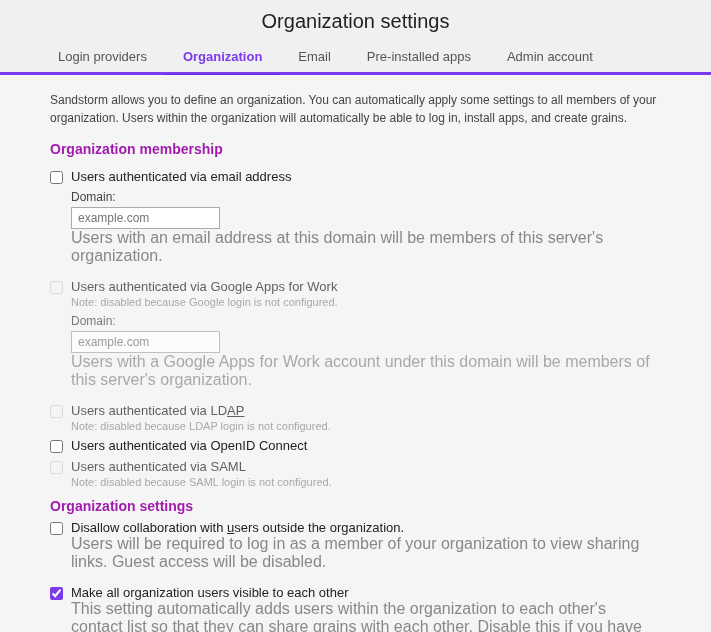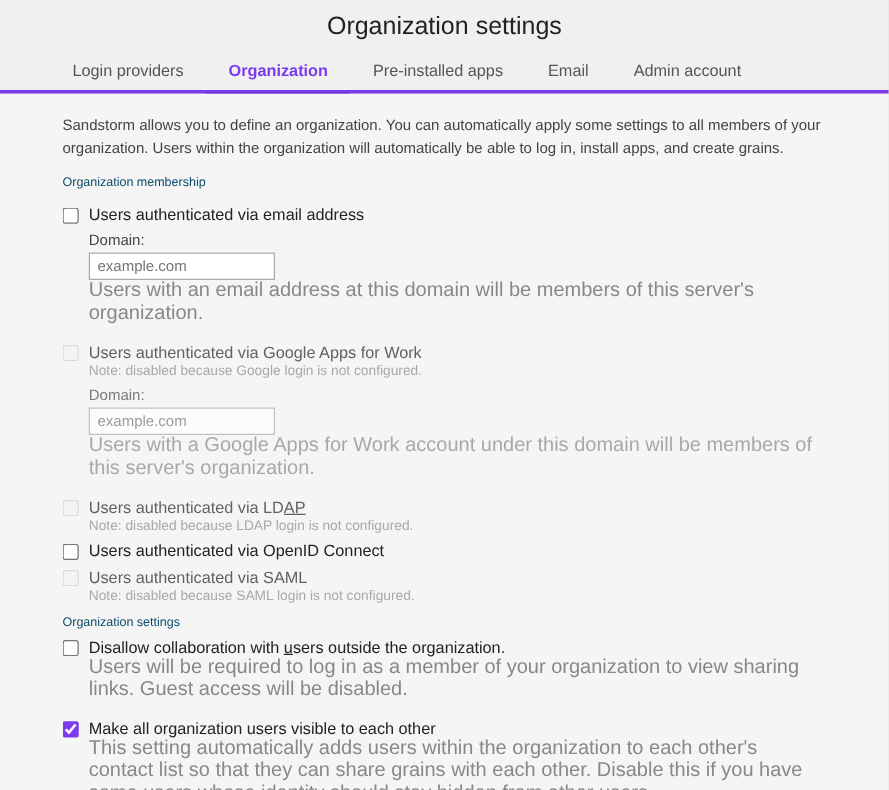--- a/index.html
+++ b/index.html
@@ -53,23 +53,23 @@
       flex: 1;
       background: #f5f5f5;
     }
     .intro-text {
       font-size: 12px;
       color: #444;
       line-height: 1.5;
       margin-bottom: 14px;
     }
     .section-title {
-      font-weight: normal;
-      font-size: 10px;
-      color: #0c4a6e;
+      font-weight: bold;
+      font-size: 14px;
+      color: #a21caf;
       margin-bottom: 12px;
     }
     .option-row {
       display: flex;
       align-items: flex-start;
       margin-bottom: 6px;
     }
     .option-row input[type="checkbox"] {
       margin-top: 2px;
       margin-right: 8px;
@@ -151,22 +151,22 @@
   </style>
 </head>
 <body>
 
 <div class="window">
   <div class="title-bar">Organization settings</div>
 
   <div class="tabs">
     <div class="tab">Login providers</div>
     <div class="tab active">Organization</div>
+    <div class="tab">Email</div>
     <div class="tab">Pre-installed apps</div>
-    <div class="tab">Email</div>
     <div class="tab">Admin account</div>
   </div>
 
   <div class="content">
     <p class="intro-text">Sandstorm allows you to define an organization. You can automatically apply some settings to all members of your organization. Users within the organization will automatically be able to log in, install apps, and create grains.</p>
 
     <div class="section-title">Organization membership</div>
 
     <div class="option-row">
       <input type="checkbox" id="opt-email" style="">

